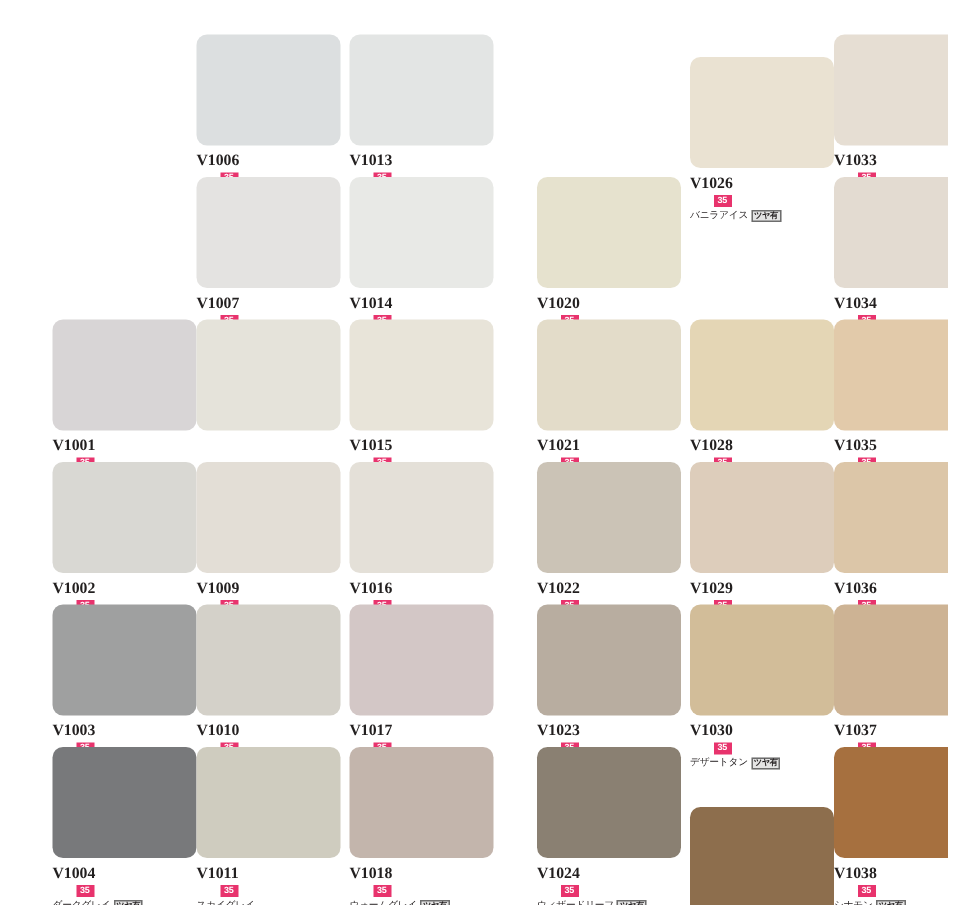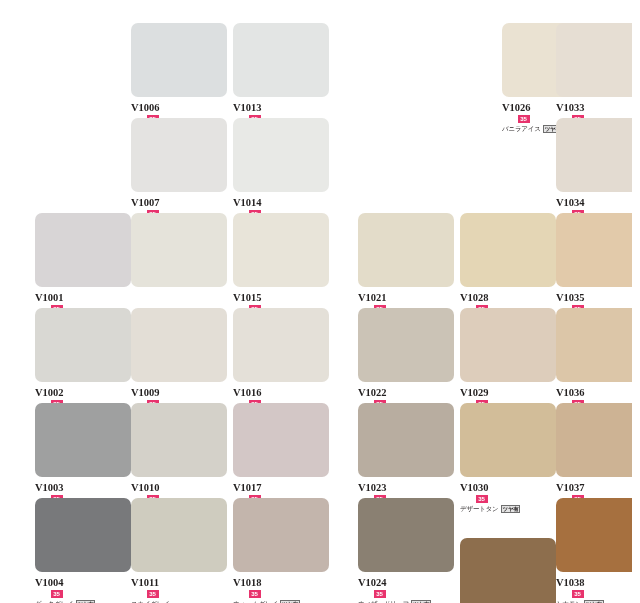--- a/index.html
+++ b/index.html
@@ -140,21 +140,21 @@
           <div class="meta">
             <div class="code-row"><span class="code">V1013</span><span class="badges">
                 <span class="badge b15">15</span>
                 <span class="badge b35">35</span>
               </span></div>
             <div class="name-row">
               <span class="c-name">クリアホワイト</span>
             </div>
           </div>
         </div>
-        <div class="cell" style="left: 452px; top: 15px; margin-left: 42px;">
+        <div class="cell" style="left: 452px; top: 30px;">
           <div class="chip" style="background: rgb(234, 226, 210);"></div>
           <div class="meta">
             <div class="code-row"><span class="code">V1026</span><span class="badges">
                 <span class="badge b15">15</span>
                 <span class="badge b35">35</span>
               </span></div>
             <div class="name-row">
               <span class="c-name">バニラアイス</span>
               <span class="gloss-badge">ツヤ有</span>
             </div>
@@ -191,20 +191,32 @@
           <div class="meta">
             <div class="code-row"><span class="code">V1014</span><span class="badges">
                 <span class="badge b15">15</span>
                 <span class="badge b35">35</span>
               </span></div>
             <div class="name-row">
               <span class="c-name">クールホワイト</span>
             </div>
           </div>
         </div>
+        <div class="cell" style="left: 350px; top: 110px;">
+          <div class="chip" style="background: rgb(230, 226, 206);"></div>
+          <div class="meta">
+            <div class="code-row"><span class="code">V1020</span><span class="badges">
+                <span class="badge b15">15</span>
+                <span class="badge b35">35</span>
+              </span></div>
+            <div class="name-row">
+              <span class="c-name">ライトアイボリー</span>
+            </div>
+          </div>
+        </div>
         <div class="cell" style="left: 548px; top: 110px;">
           <div class="chip" style="background: rgb(227, 219, 209);"></div>
           <div class="meta">
             <div class="code-row"><span class="code">V1034</span><span class="badges">
                 <span class="badge b15">15</span>
                 <span class="badge b35">35</span>
               </span></div>
             <div class="name-row">
               <span class="c-name">エクリュベージュ</span>
               <span class="gloss-badge">ツヤ有</span>

